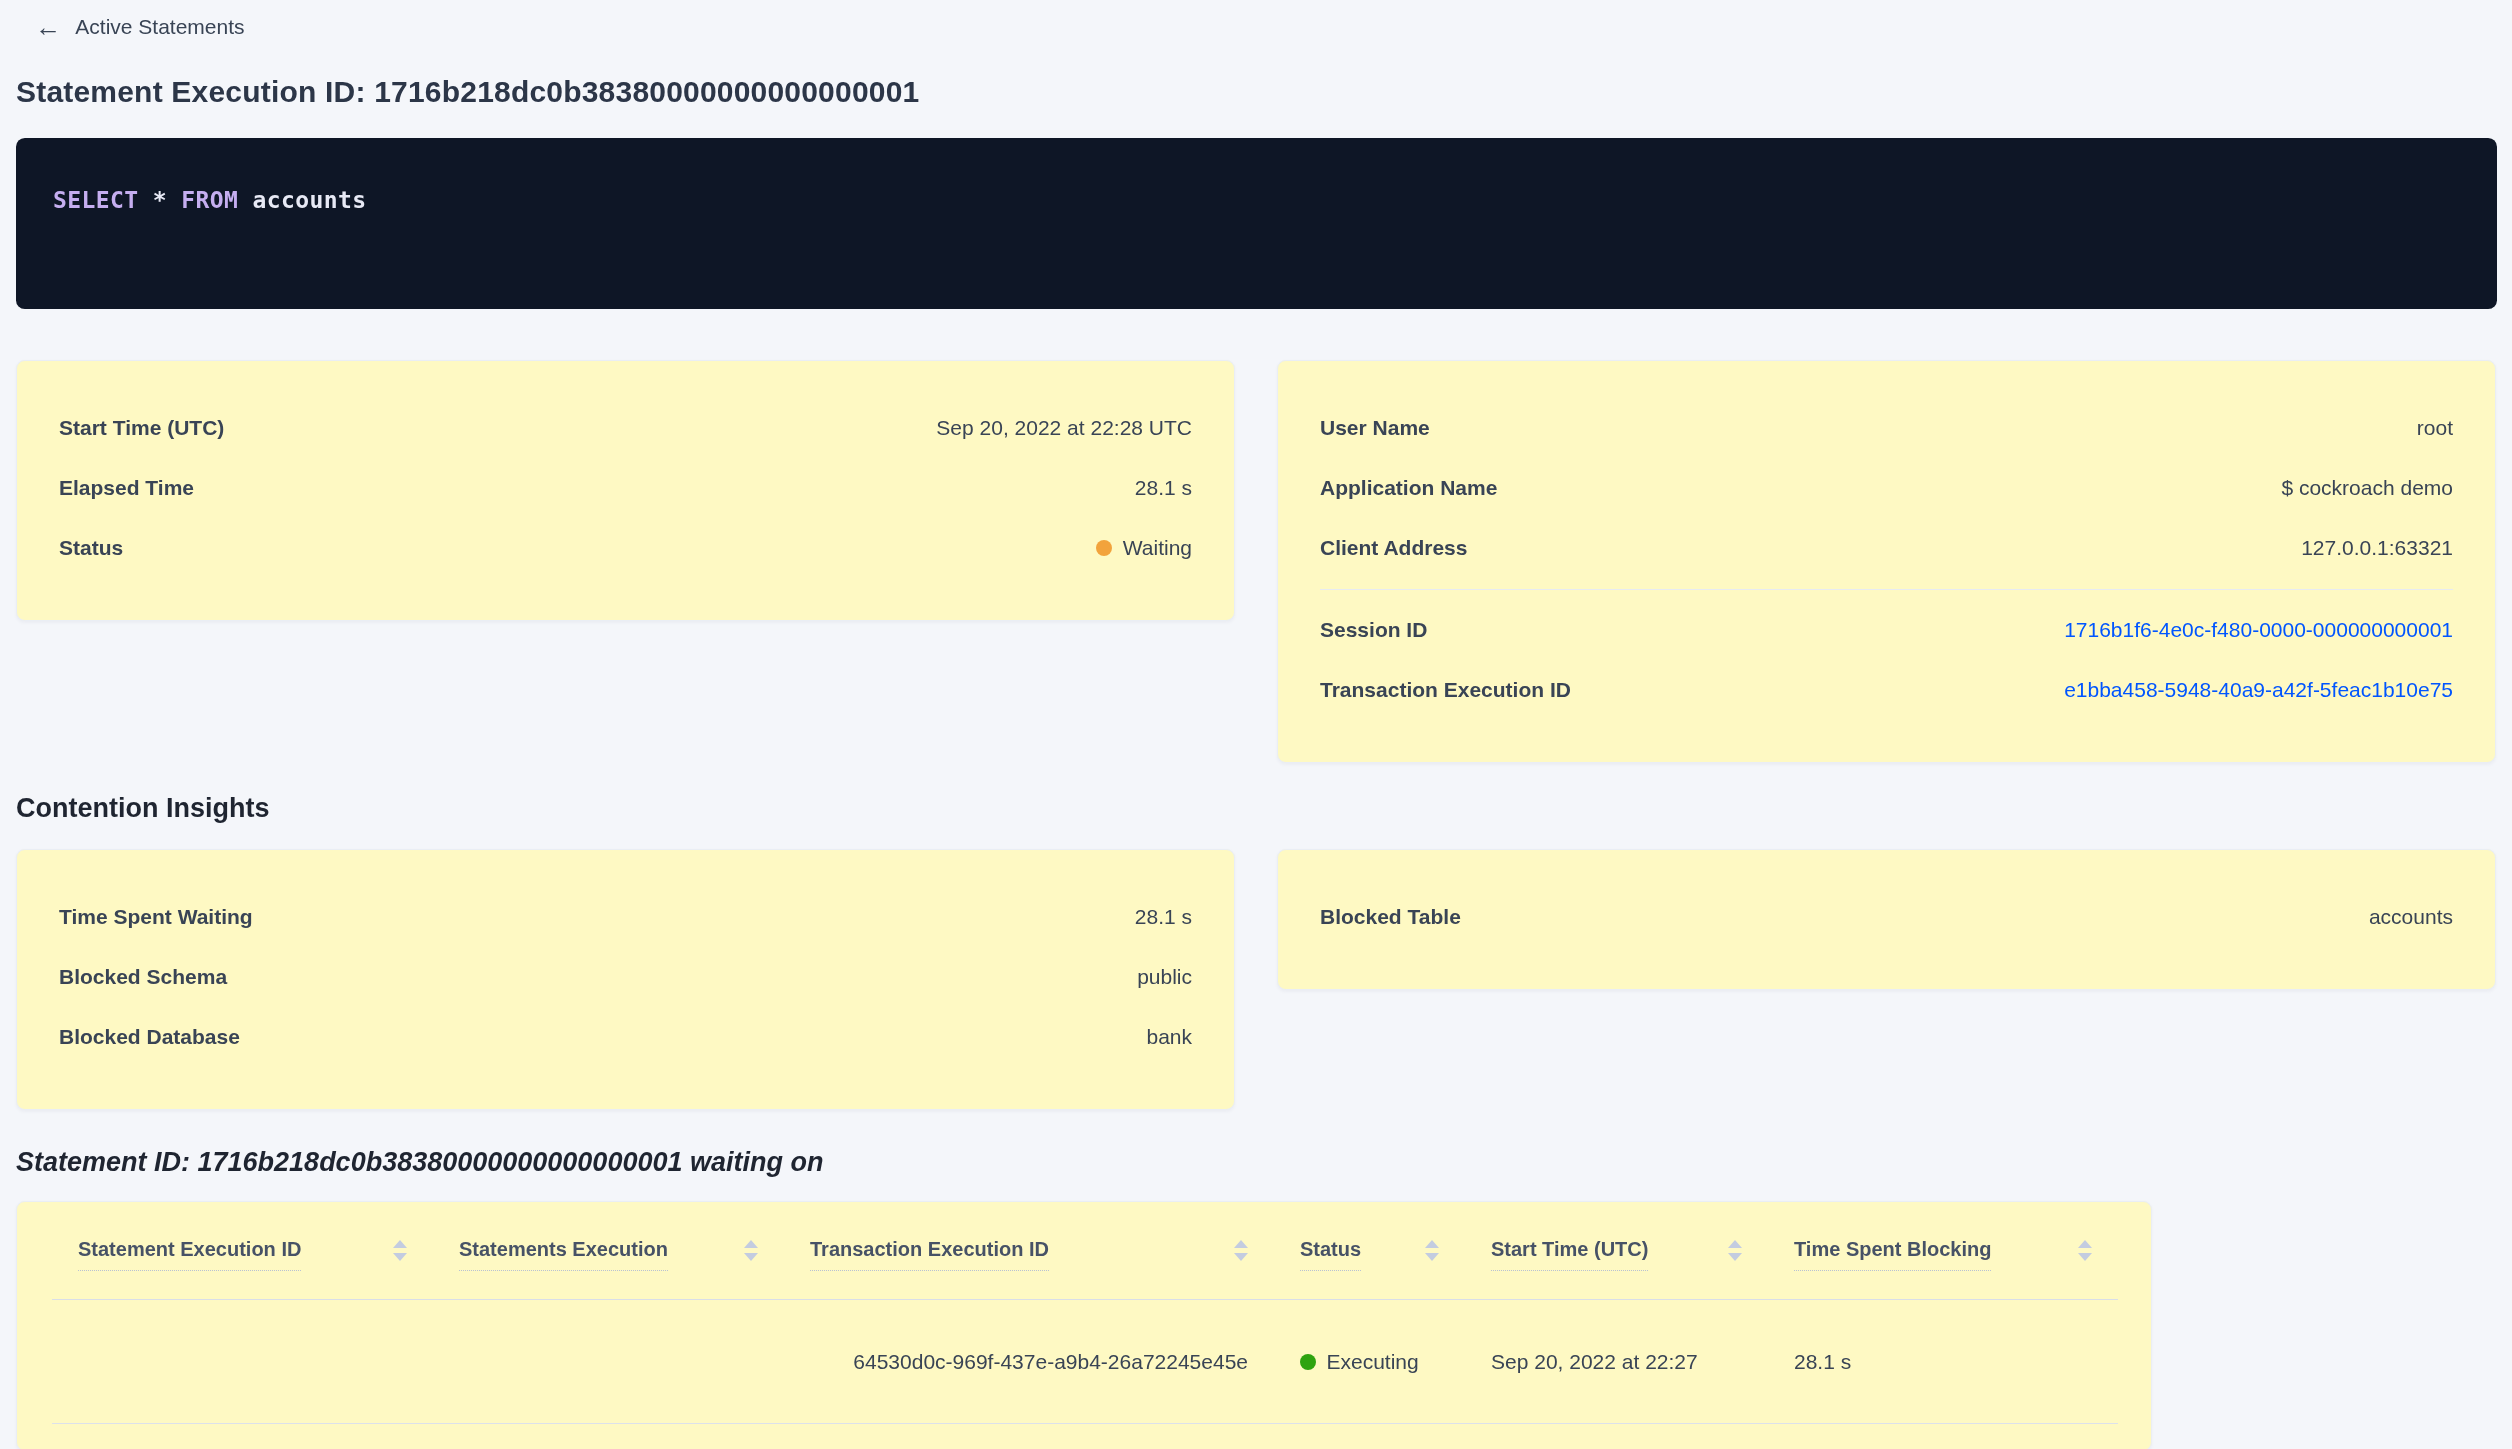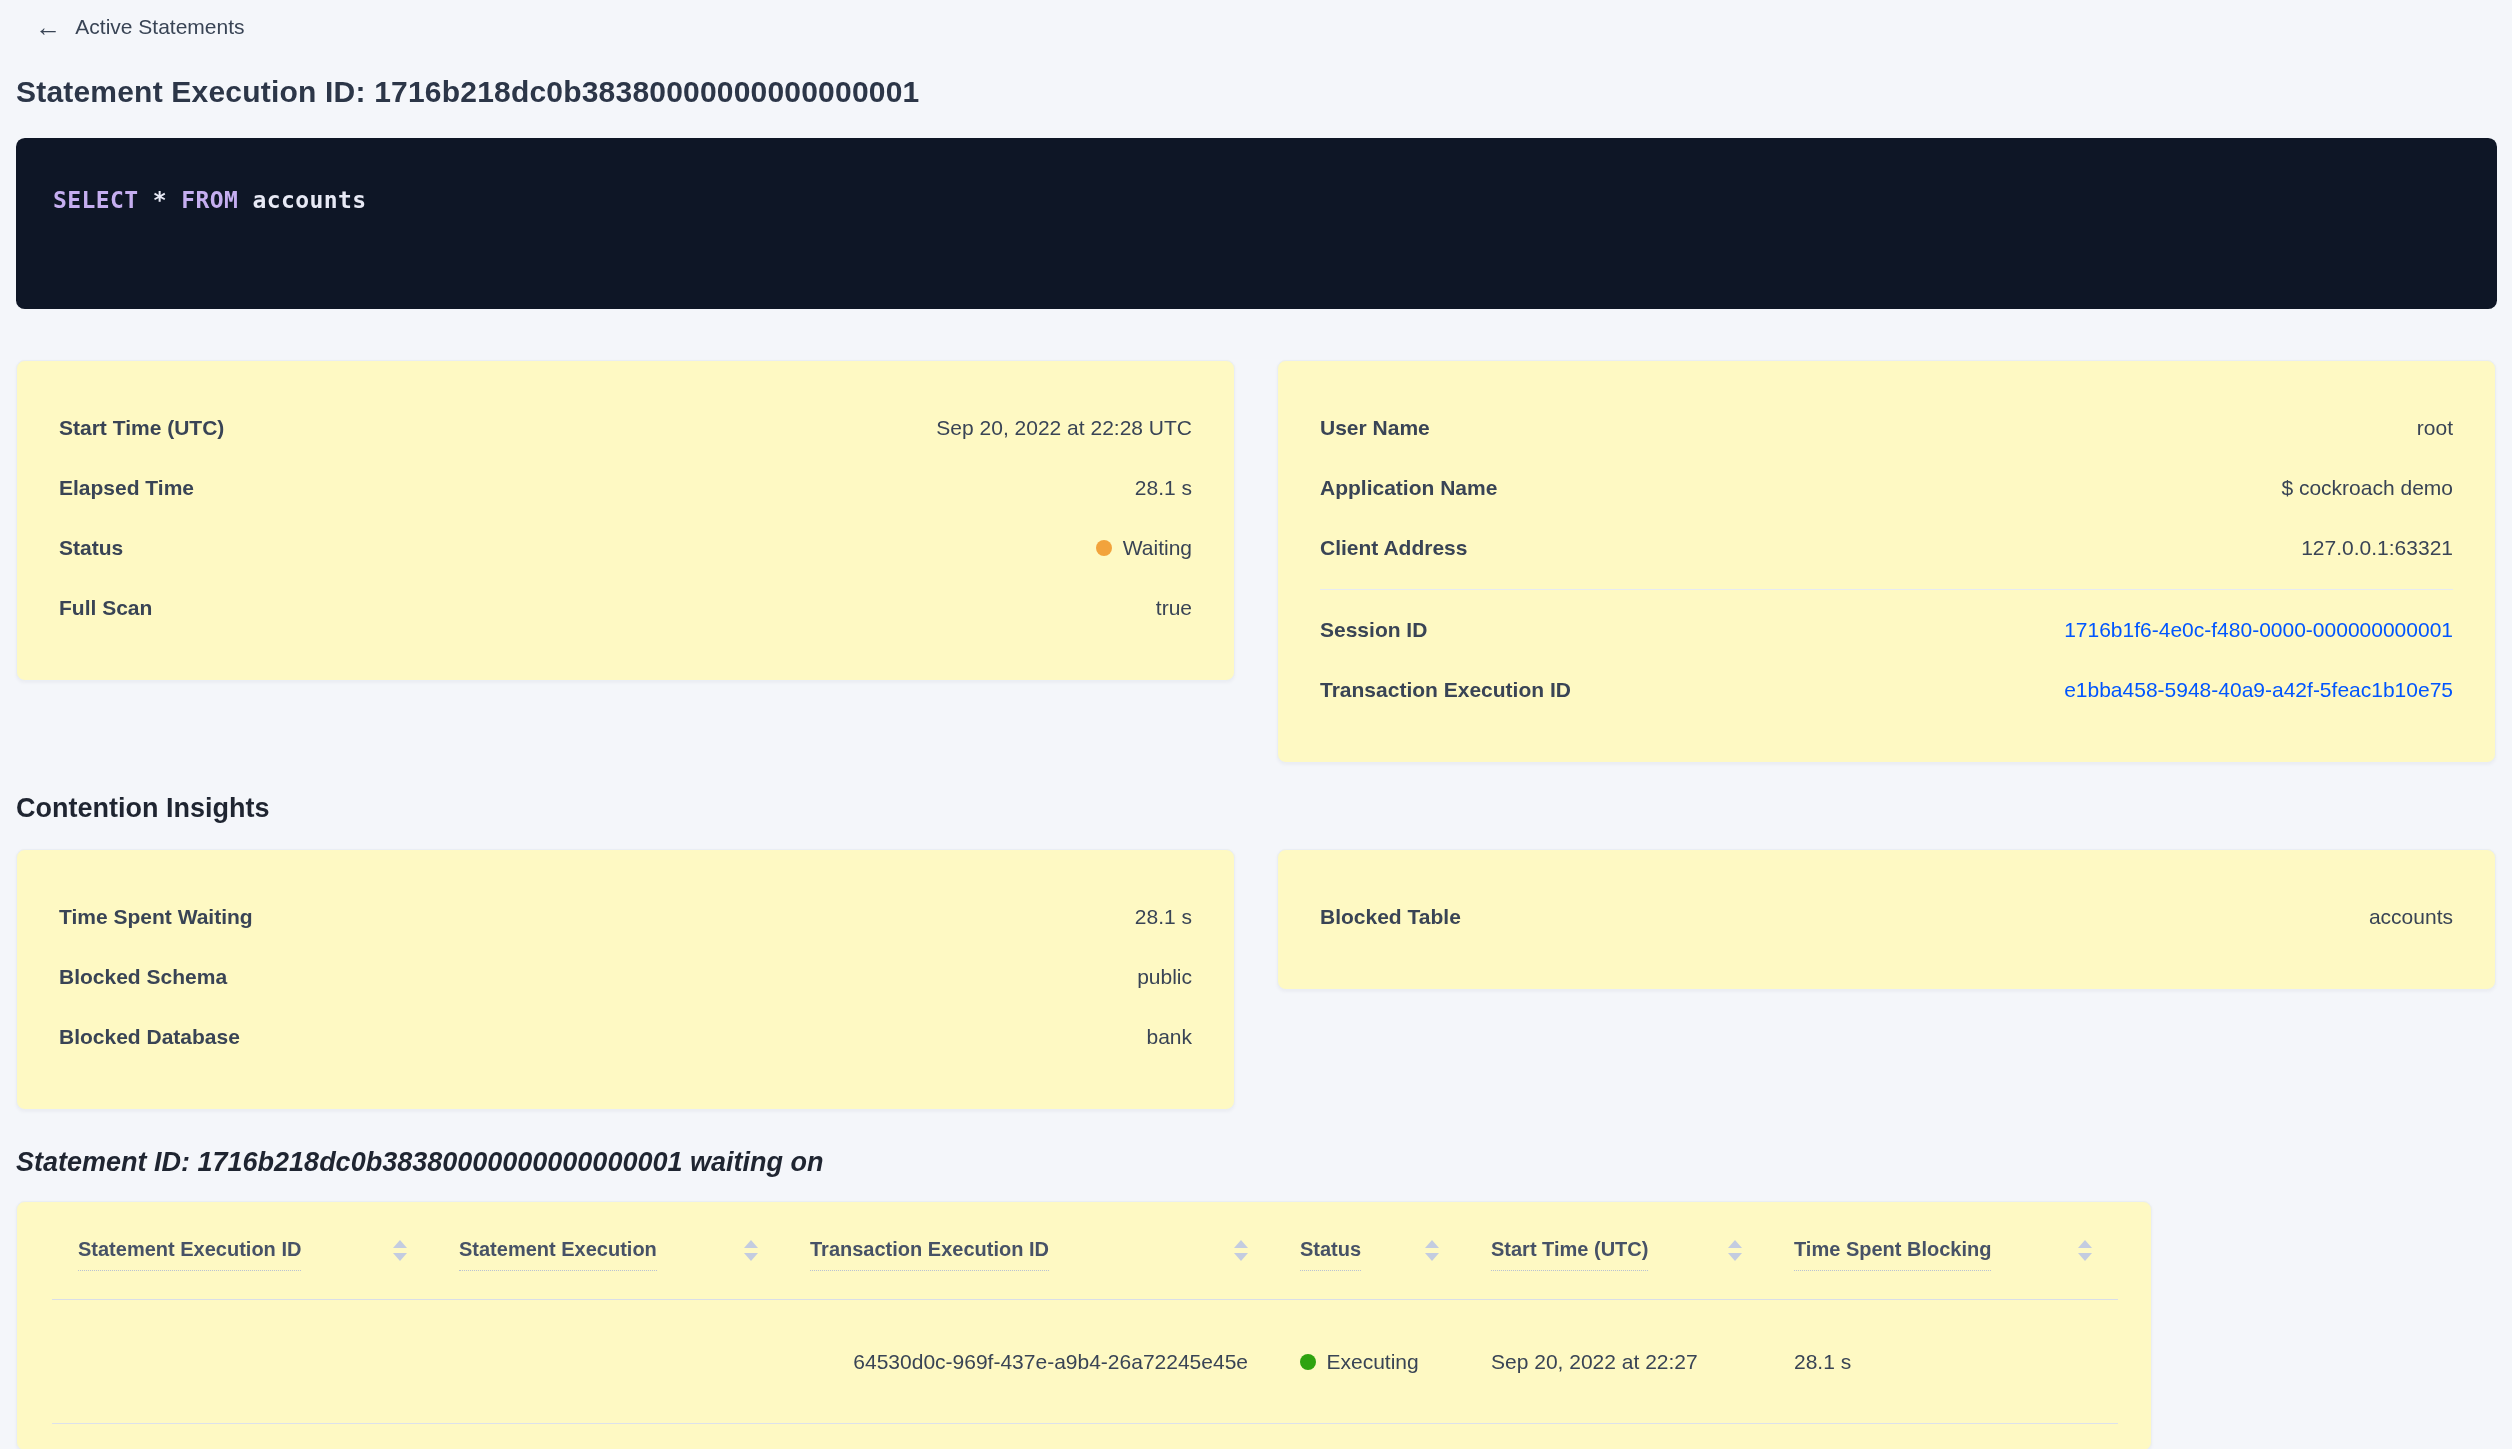--- a/index.html
+++ b/index.html
@@ -93,24 +93,20 @@
       <div class="kv-row">
         <span class="kv-label">Elapsed Time</span>
         <span class="kv-value">28.1 s</span>
       </div>
       <div class="kv-row">
         <span class="kv-label">Status</span>
         <span class="kv-value">
           <span class="dot orange"></span>
           <span>Waiting</span>
         </span>
-      </div>
-      <div class="kv-row">
-        <span class="kv-label">Full Scan</span>
-        <span class="kv-value">true</span>
       </div>
     </section>
 
     <section class="card half kv-card">
       <div class="kv-row">
         <span class="kv-label">User Name</span>
         <span class="kv-value">root</span>
       </div>
       <div class="kv-row">
         <span class="kv-label">Application Name</span>
@@ -183,21 +179,21 @@
             <span class="th-inner">
               <span class="th-label">Statement Execution ID</span>
               <span class="sort-icon">
                   <span class="up"></span>
                   <span class="down"></span>
                 </span>
             </span>
           </th>
           <th>
             <span class="th-inner">
-              <span class="th-label">Statement Execution</span>
+              <span class="th-label">Statements Execution</span>
               <span class="sort-icon">
                   <span class="up"></span>
                   <span class="down"></span>
                 </span>
             </span>
           </th>
           <th>
             <span class="th-inner">
               <span class="th-label">Transaction Execution ID</span>
               <span class="sort-icon">

